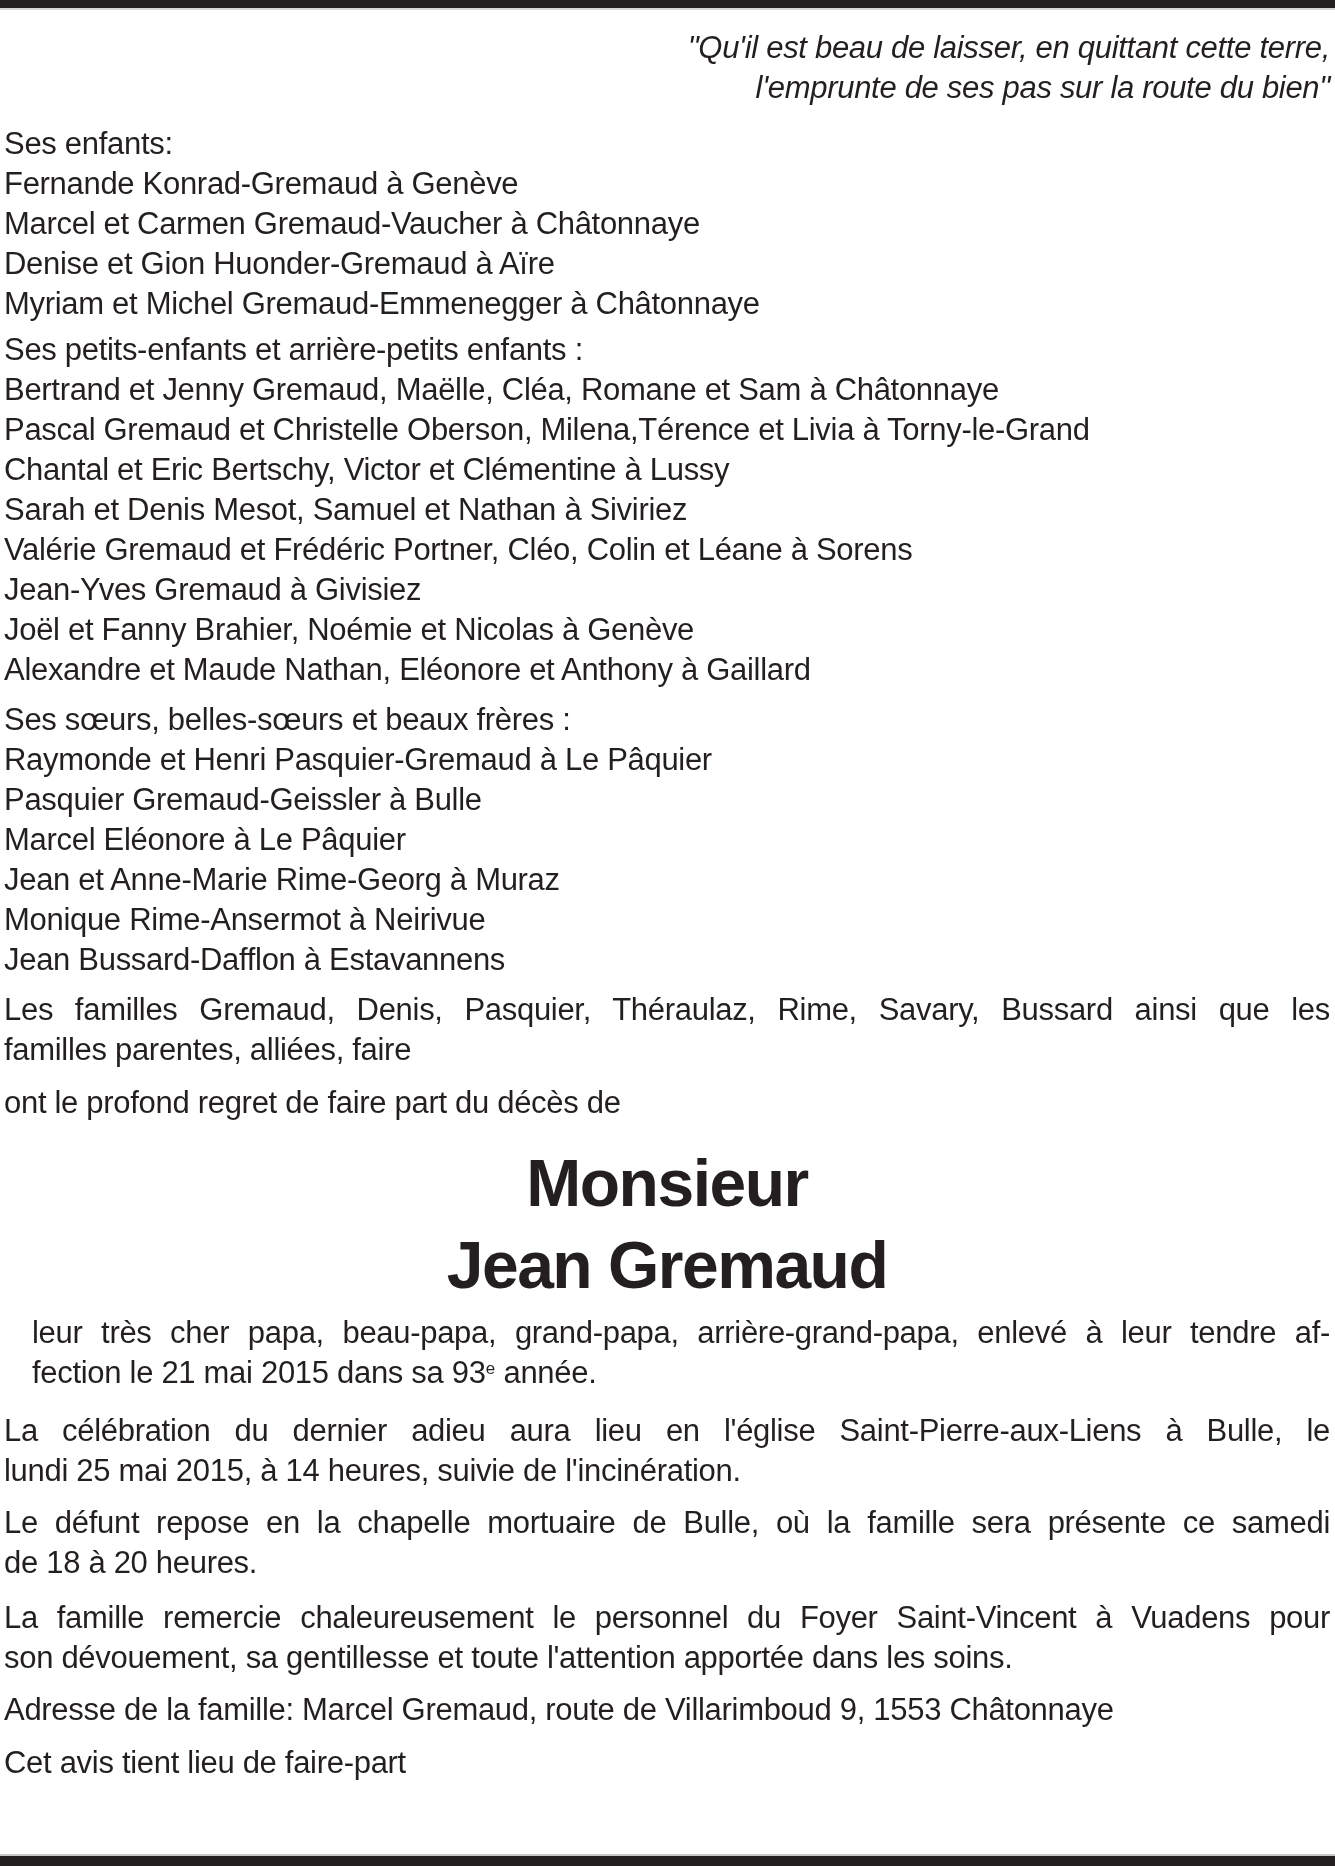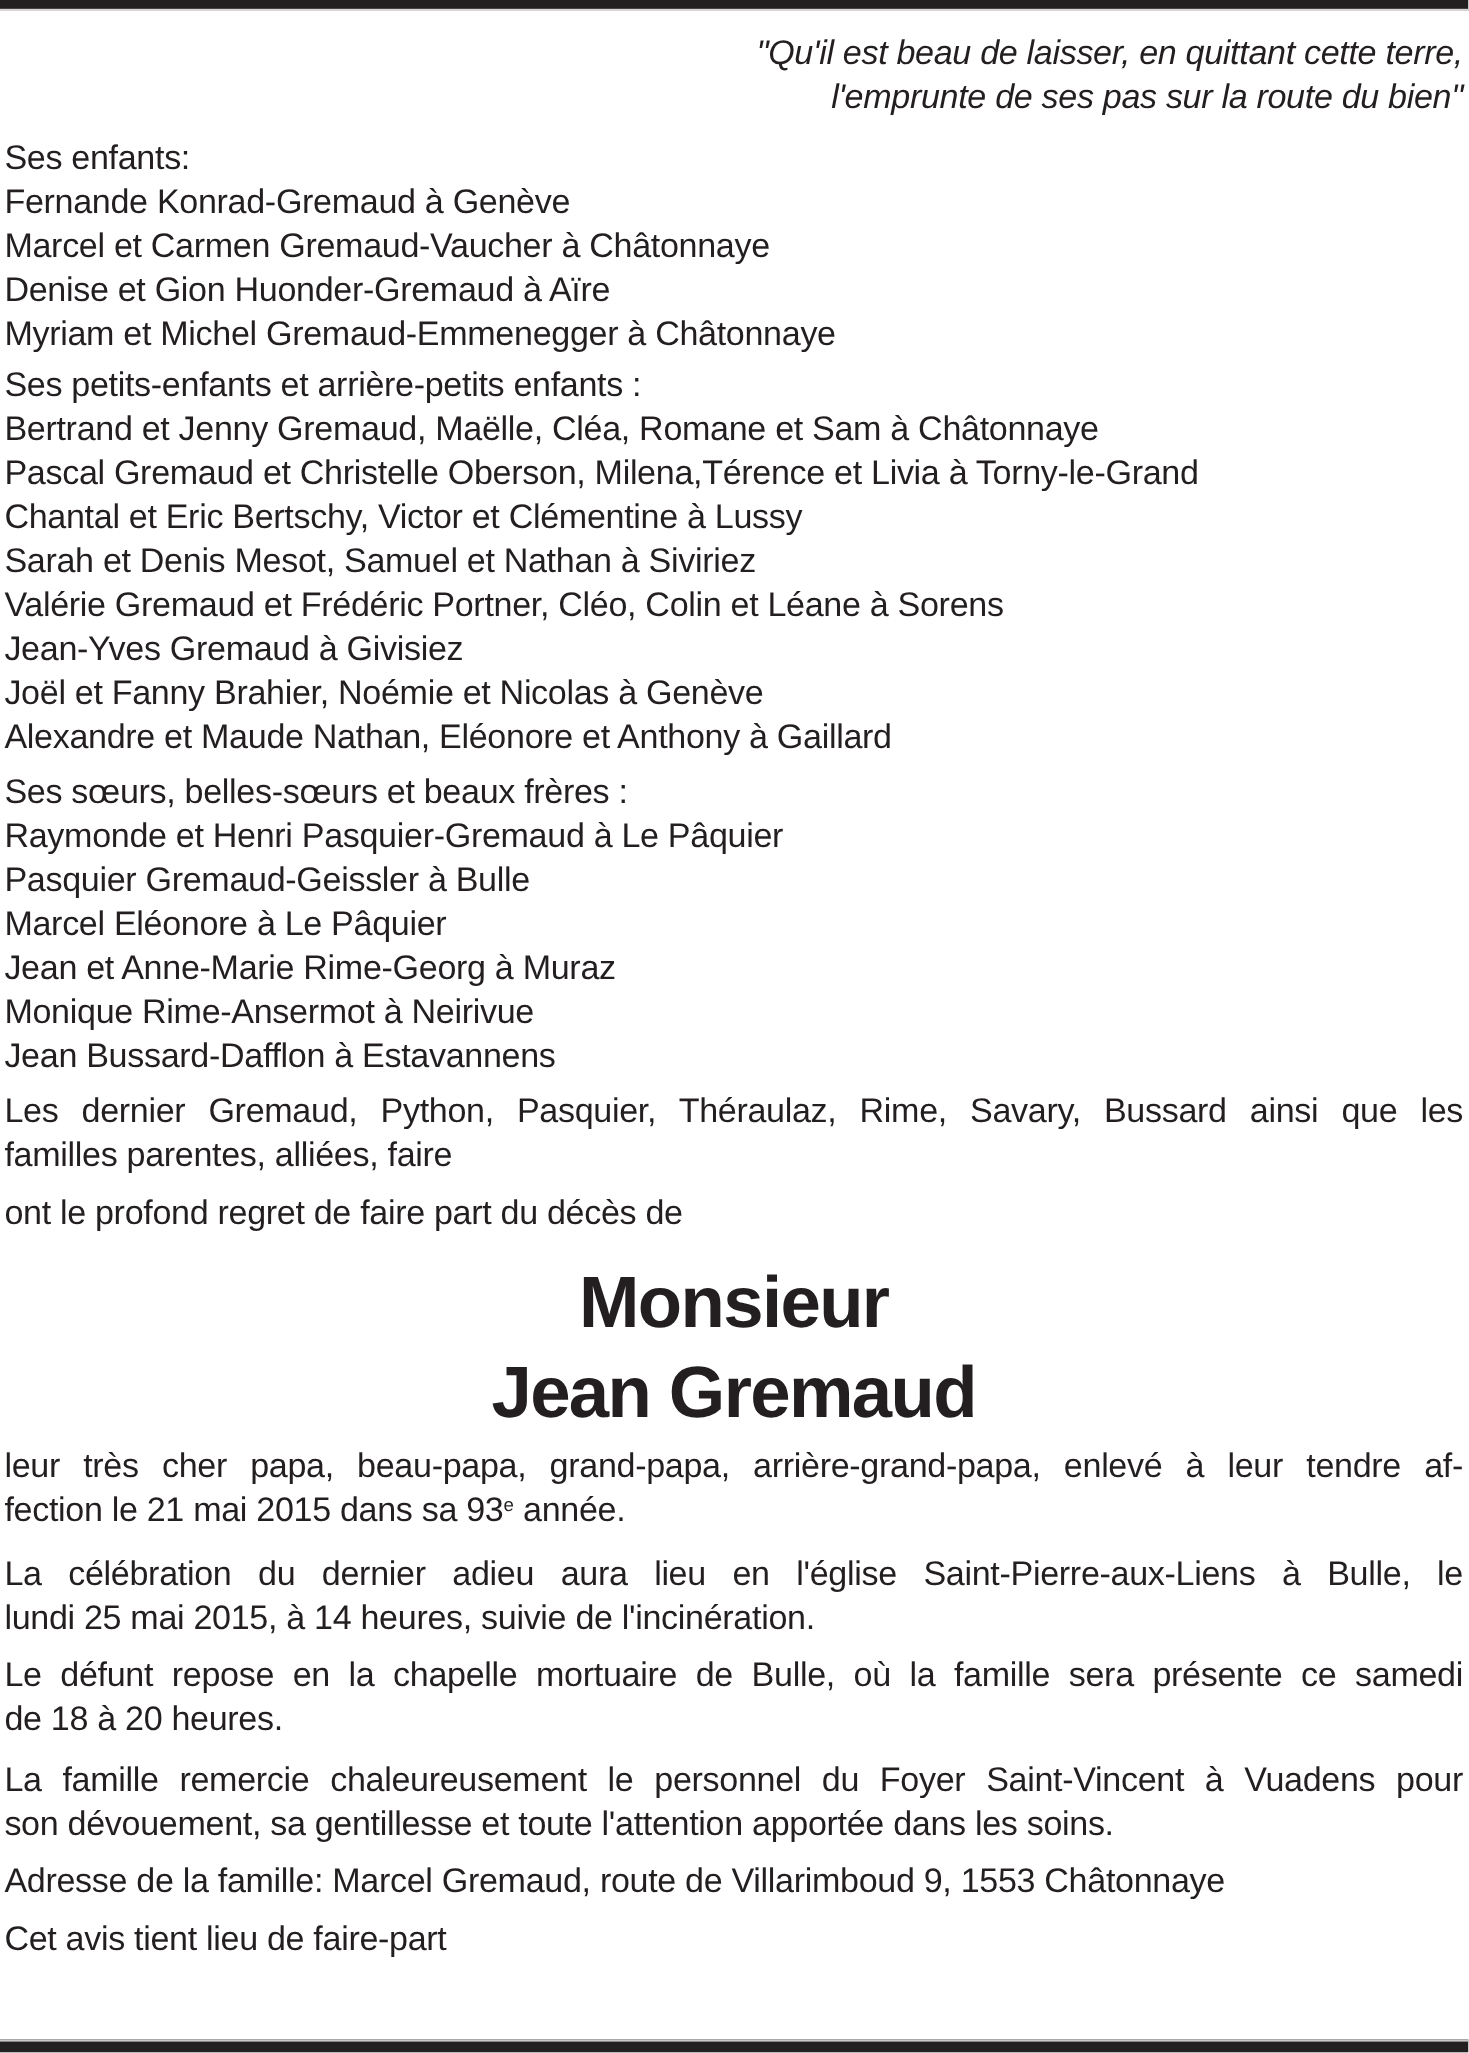--- a/index.html
+++ b/index.html
@@ -30,21 +30,21 @@
   .families { margin-top: 10px; }
   .announcement { margin-top: 13px; }
   .deceased { margin-top: 19px; text-align: center; }
   .deceased .tline {
     font-size: 66px;
     line-height: 82px;
     font-weight: bold;
     letter-spacing: -1.5px;
     white-space: nowrap;
   }
-  .obituary { margin-top: 7px; }
+  .obituary { margin-top: 7px; margin-left: 28px; }
   .ceremony { margin-top: 13px; }
   .repose { margin-top: 12px; }
   .thanks { margin-top: 15px; }
   .address { margin-top: 12px; }
   .notice { margin-top: 13px; }
   .sup {
     font-size: 17px;
     position: relative;
     top: -0.55em;
     letter-spacing: 0;
@@ -88,21 +88,21 @@
       <div class="line">Ses sœurs, belles-sœurs et beaux frères :</div>
       <div class="line">Raymonde et Henri Pasquier-Gremaud à Le Pâquier</div>
       <div class="line">Pasquier Gremaud-Geissler à Bulle</div>
       <div class="line">Marcel Eléonore à Le Pâquier</div>
       <div class="line">Jean et Anne-Marie Rime-Georg à Muraz</div>
       <div class="line">Monique Rime-Ansermot à Neirivue</div>
       <div class="line">Jean Bussard-Dafflon à Estavannens</div>
     </div>
 
     <div class="families">
-      <div class="line j">Les dernier Gremaud, Python, Pasquier, Théraulaz, Rime, Savary, Bussard ainsi que les</div>
+      <div class="line j">Les familles Gremaud, Denis, Pasquier, Théraulaz, Rime, Savary, Bussard ainsi que les</div>
       <div class="line">familles parentes, alliées, faire</div>
     </div>
 
     <div class="announcement">
       <div class="line">ont le profond regret de faire part du décès de</div>
     </div>
 
     <div class="deceased">
       <div class="tline">Monsieur</div>
       <div class="tline">Jean Gremaud</div>

